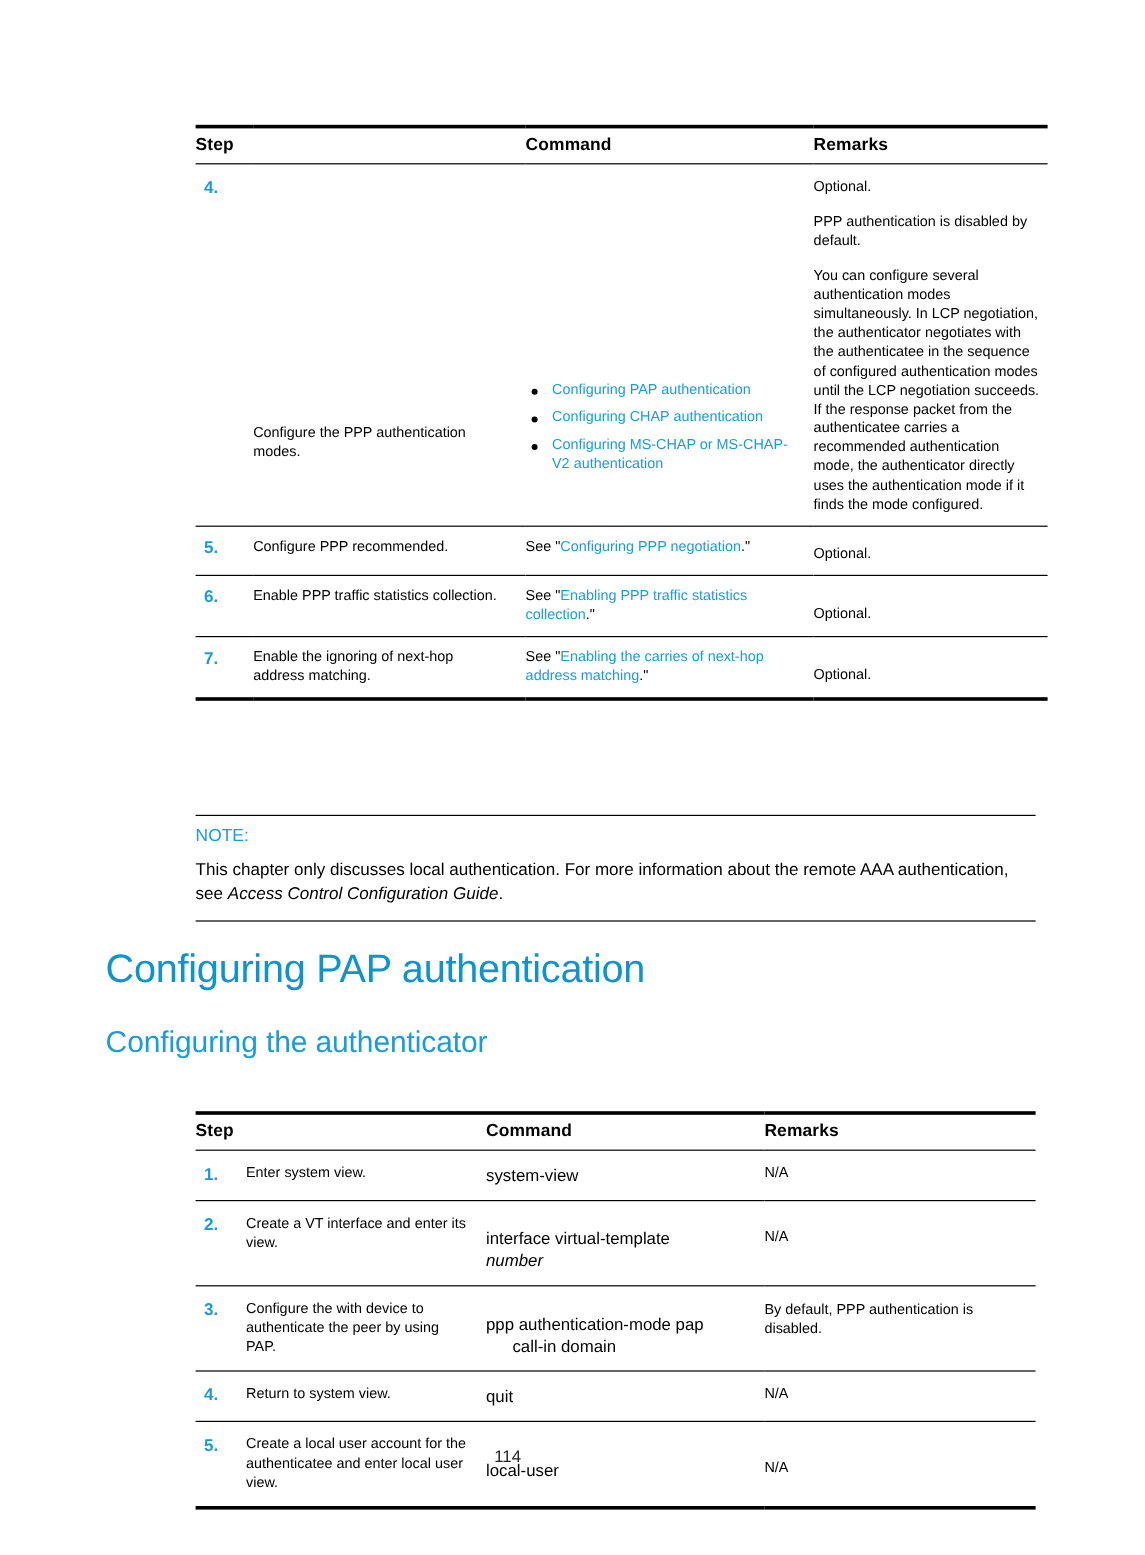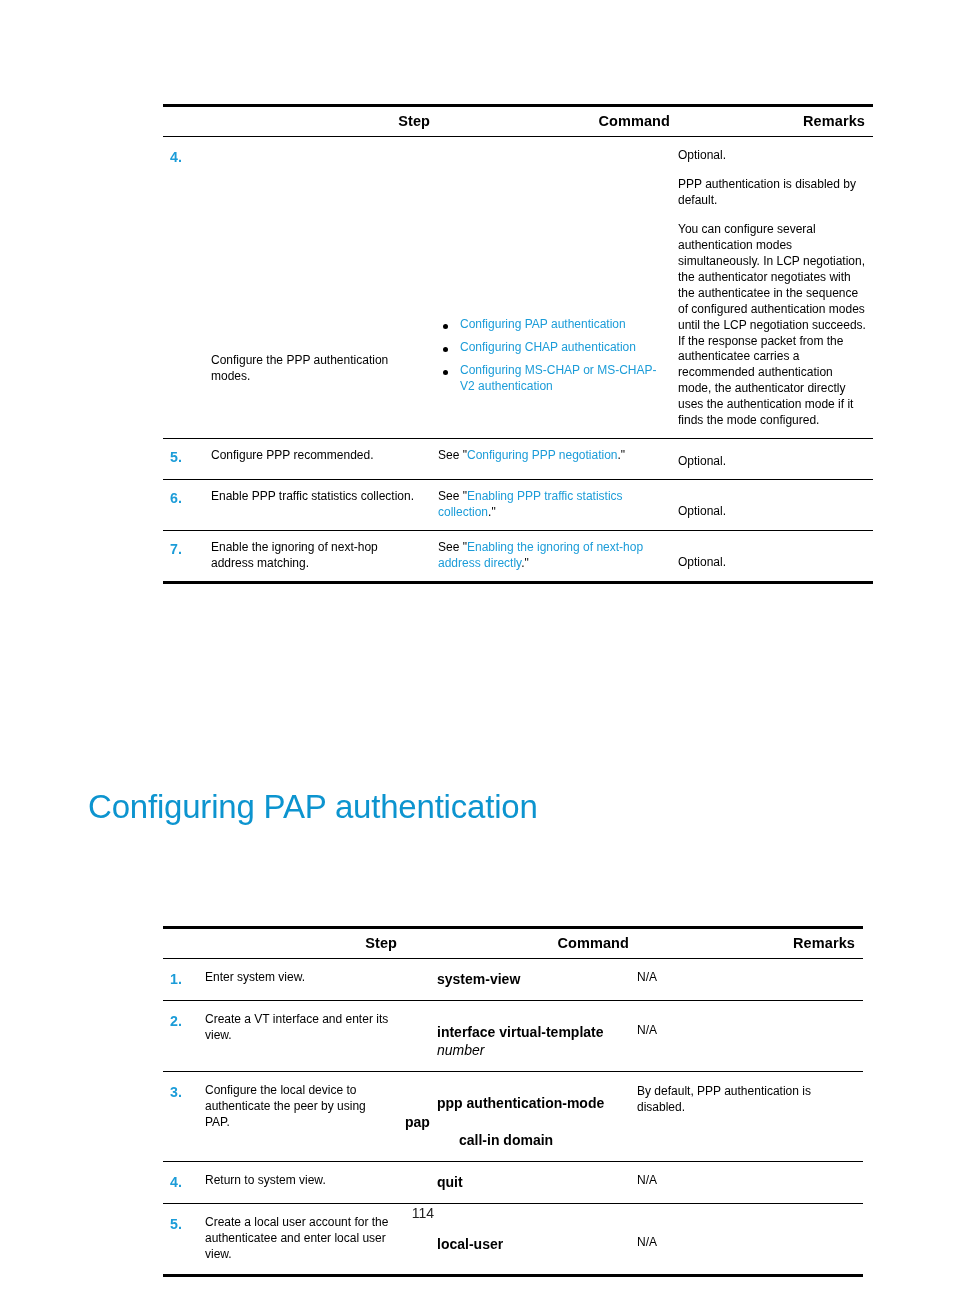--- a/index.html
+++ b/index.html
@@ -28,21 +28,21 @@
     border-collapse: collapse;
     table-layout: fixed;
     font-family: "Liberation Sans", "DejaVu Sans", sans-serif;
   }
   .proc-table .col-step   { width: 48px;  }
   .proc-table .col-desc   { width: 227px; }
   .proc-table .col-cmd    { width: 240px; }
   .proc-table .col-rem    { width: 195px; }
 
   .proc-table thead th {
-    text-align: right;
+    text-align: left;
     font-weight: bold;
     font-size: 14.5px;
     padding: 6px 8px 7px 0;
     border-top: 3.5px solid #000;
     border-bottom: 1.6px solid #000;
     vertical-align: bottom;
     letter-spacing: 0.1px;
   }
   .proc-table tbody td {
     vertical-align: top;
@@ -131,21 +131,21 @@
     margin: 0;
     font-family: "Liberation Sans", "DejaVu Sans", sans-serif;
     font-weight: normal;
     font-size: 25px;
     color: #1b9cd8;
     letter-spacing: -0.1px;
     white-space: nowrap;
   }
 
   
-  .cmd-b { font-weight: bold; margin-left: 32px; }
+  .cmd-b { font-weight: normal; }
   .cmd-i { font-style: italic; font-weight: normal; margin-left: 32px; }
   .cmd-line2 { display: block; padding-left: 22px; }
 
   .t2 .col-step { width: 42px; }
   .t2 .col-desc { width: 200px; }
   .t2 .col-cmd  { width: 232px; }
   .t2 .col-rem  { width: 226px; }
   .t2 tbody td { padding-top: 11px; padding-bottom: 11px; }
   .t2 td.cmd { font-size: 14px; }
 
@@ -208,28 +208,33 @@
       <tr>
         <td class="stepnum">6.</td>
         <td class="desc">Enable PPP traffic statistics collection.</td>
         <td class="cmd"><span>See "</span><span class="lnk">Enabling PPP traffic statistics collection</span><span>."</span></td>
         <td class="rem" style="padding-top:24px;">Optional.</td>
       </tr>
 
       <tr class="last-row">
         <td class="stepnum">7.</td>
         <td class="desc">Enable the ignoring of next-hop address matching.</td>
-        <td class="cmd"><span>See "</span><span class="lnk">Enabling the ignoring of next-hop address directly</span><span>."</span></td>
+        <td class="cmd"><span>See "</span><span class="lnk">Enabling the carries of next-hop address matching</span><span>."</span></td>
         <td class="rem" style="padding-top:24px;">Optional.</td>
       </tr>
     </tbody>
   </table>
 
+  <div class="note-box" style="left:163px; top:679px; width:700px;">
+    <p class="note-label">NOTE:</p>
+    <p class="note-body"><span>This chapter only discusses local authentication. For more information about the remote AAA authentication, see </span><span class="it">Access Control Configuration Guide</span><span>.</span></p>
+  </div>
 
   <h1 class="h-main" style="left:88px; top:788px;">Configuring PAP authentication</h1>
+  <h2 class="h-sub" style="left:88px; top:855px;">Configuring the authenticator</h2>
 
   <table class="proc-table t2" style="left:163px; top:926px; width:700px;">
     <colgroup>
       <col class="col-step">
         <col class="col-desc">
         <col class="col-cmd">
         <col class="col-rem">
     </colgroup>
     <thead>
       <tr>
@@ -246,21 +251,21 @@
         <td class="rem">N/A</td>
       </tr>
       <tr>
         <td class="stepnum">2.</td>
         <td class="desc">Create a VT interface and enter its view.</td>
         <td class="cmd" style="padding-top:22px;"><span class="cmd-b">interface virtual-template</span><span class="cmd-i"> number</span></td>
         <td class="rem" style="padding-top:22px;">N/A</td>
       </tr>
       <tr>
         <td class="stepnum">3.</td>
-        <td class="desc">Configure the local device to authenticate the peer by using PAP.</td>
+        <td class="desc">Configure the with device to authenticate the peer by using PAP.</td>
         <td class="cmd" style="padding-top:22px;"><span class="cmd-b">ppp authentication-mode pap</span><span class="cmd-b cmd-line2">call-in   domain</span></td>
         <td class="rem" style="padding-top:12px;">By default, PPP authentication is disabled.</td>
       </tr>
       <tr>
         <td class="stepnum">4.</td>
         <td class="desc">Return to system view.</td>
         <td class="cmd"><span class="cmd-b">quit</span></td>
         <td class="rem">N/A</td>
       </tr>
       <tr class="last-row">

